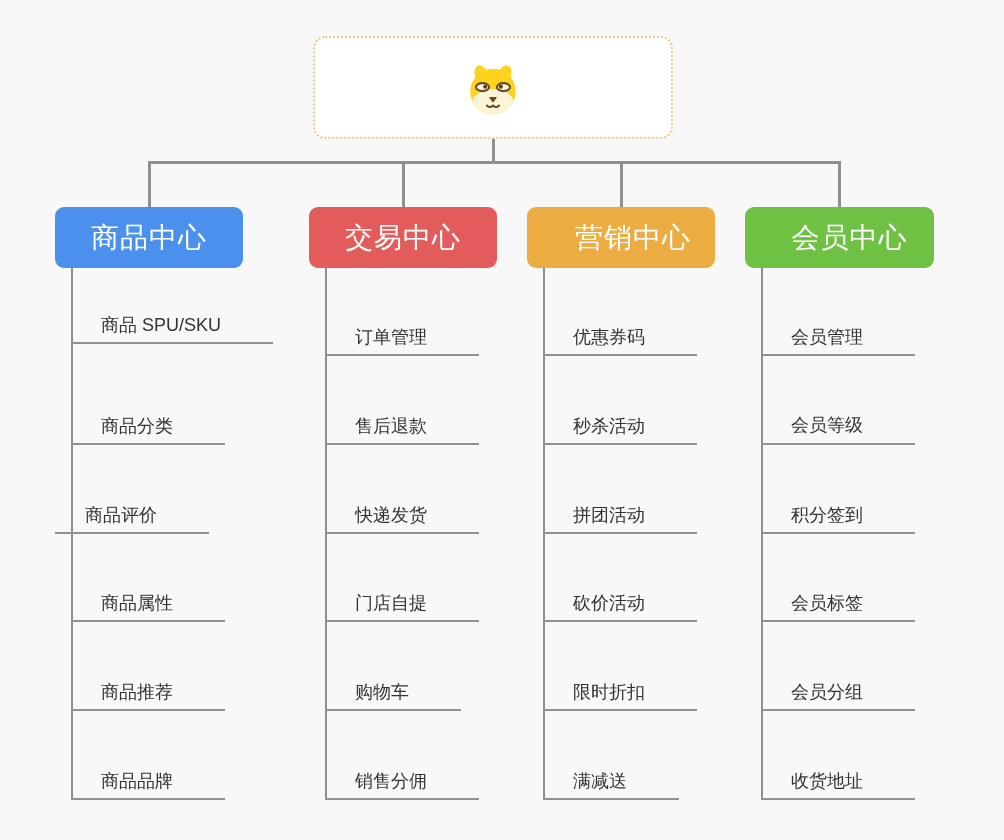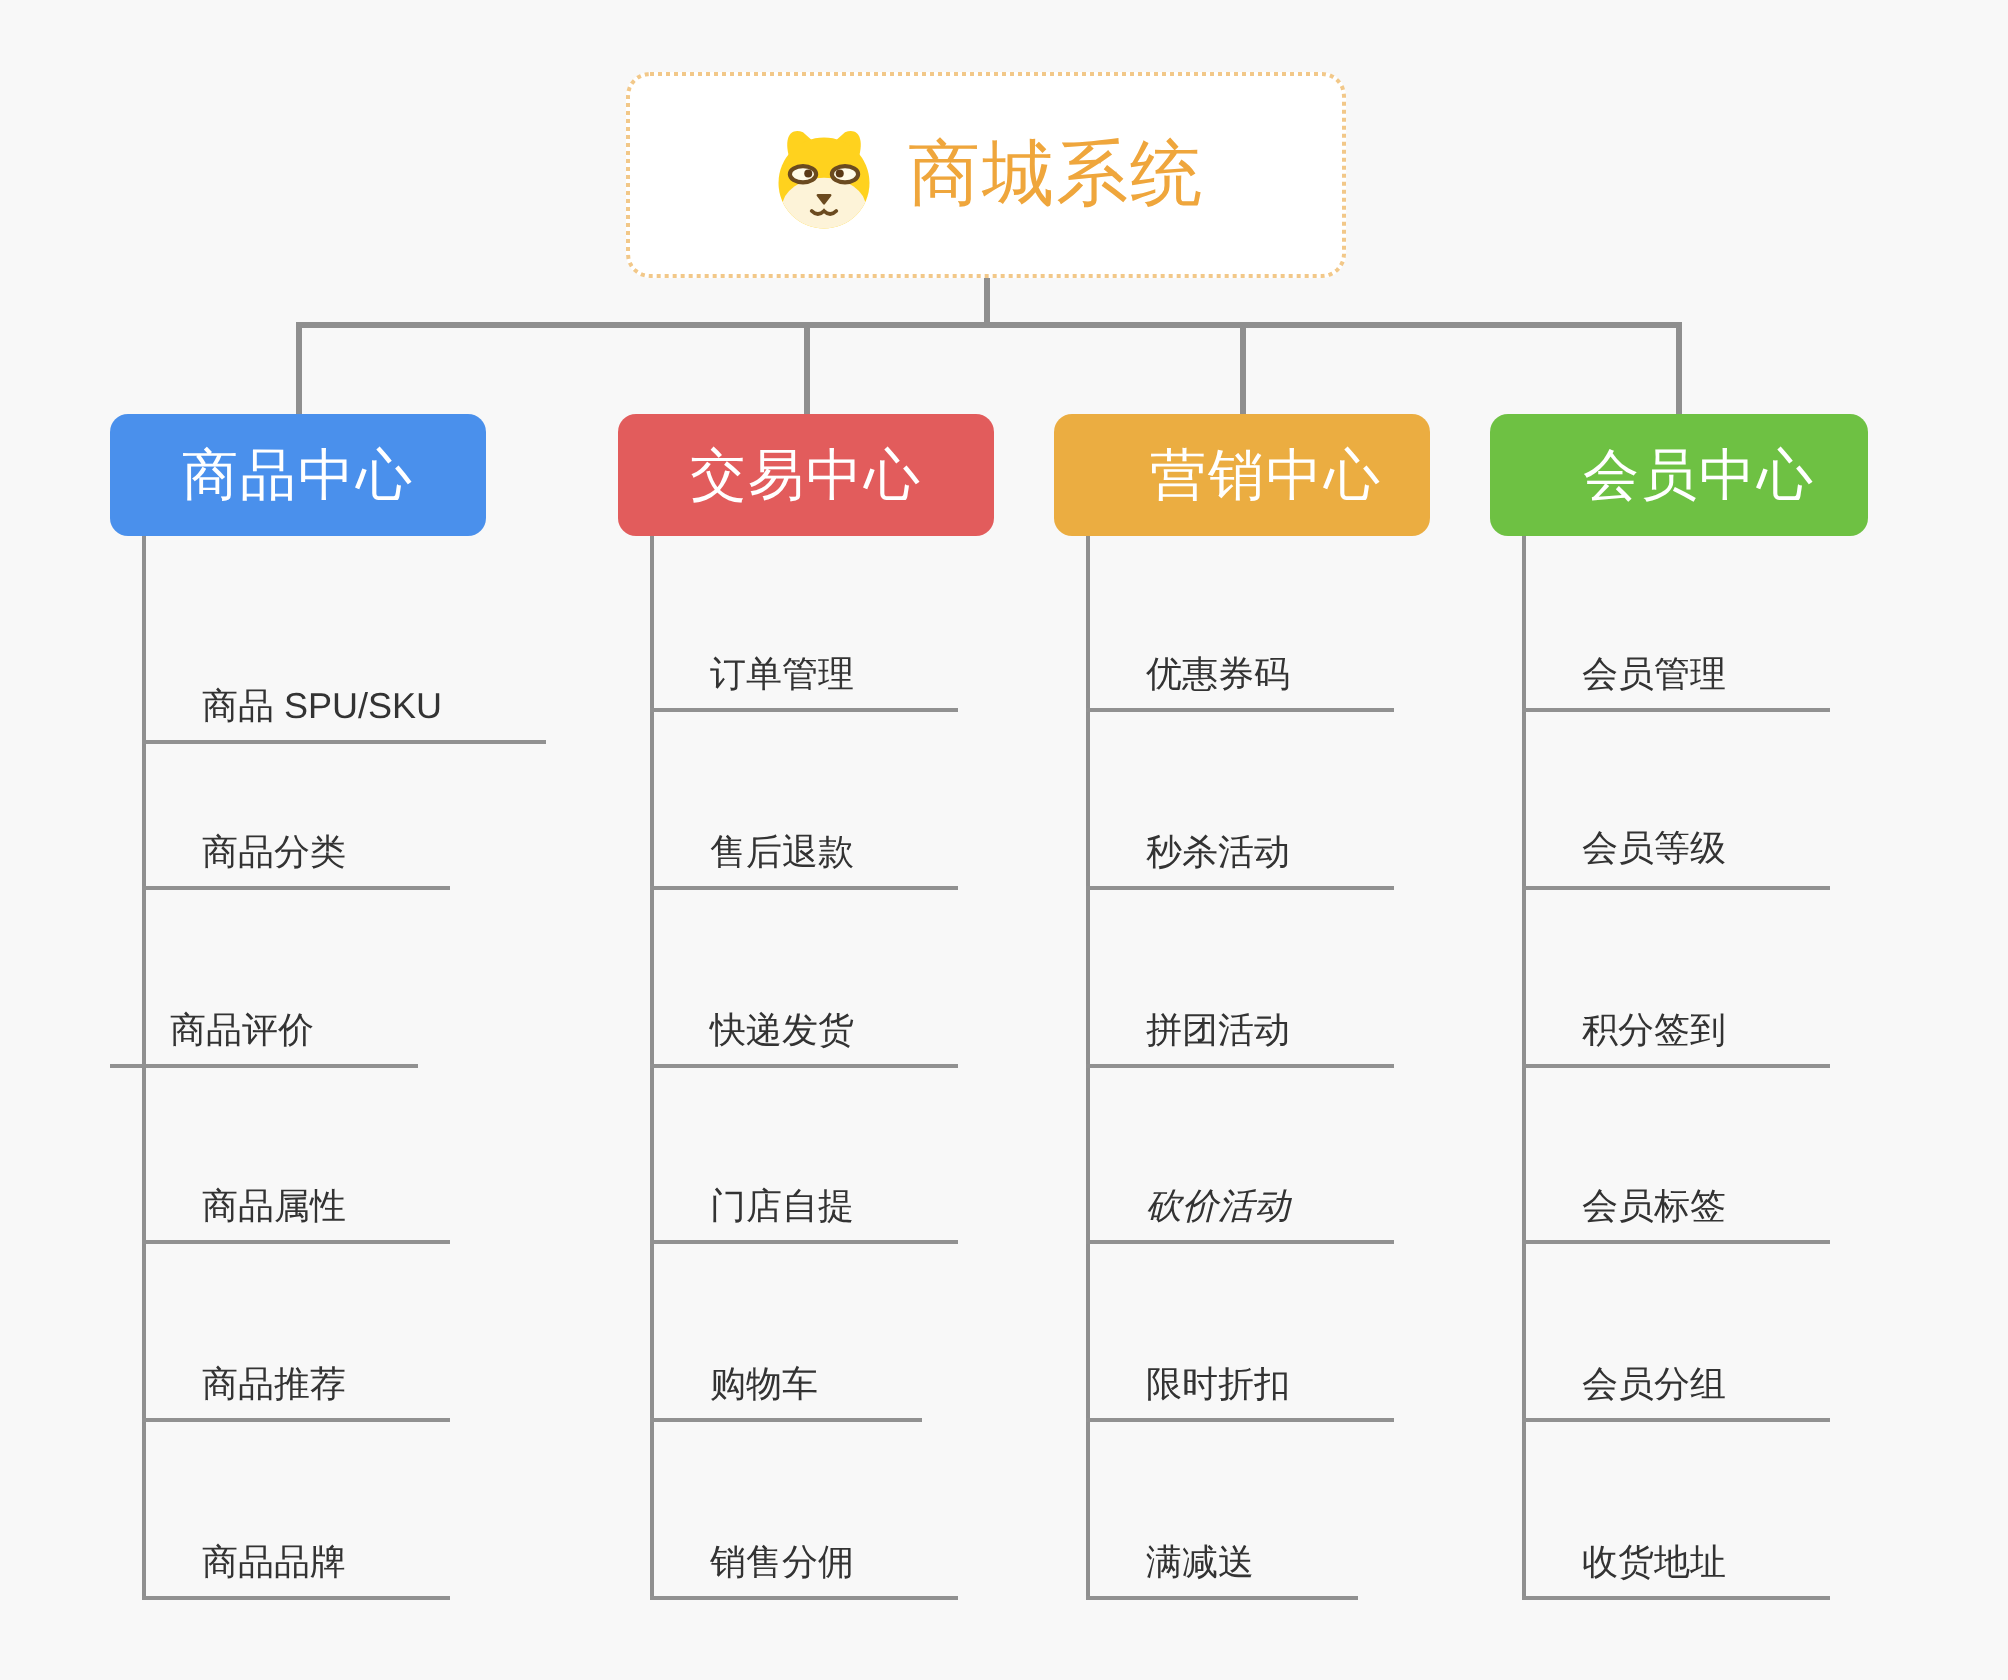--- a/index.html
+++ b/index.html
@@ -73,54 +73,53 @@
           <circle cx="32" cy="36" r="26"></circle>
         </clipPath>
       <ellipse cx="32" cy="50" rx="24" ry="17" fill="#fdf3d8" clip-path="url(#headclip)"></ellipse>
       <ellipse cx="20" cy="31" rx="7.5" ry="4.6" fill="#fffbe8" stroke="#6b4a1f" stroke-width="2.4"></ellipse>
       <ellipse cx="44" cy="31" rx="7.5" ry="4.6" fill="#fffbe8" stroke="#6b4a1f" stroke-width="2.4"></ellipse>
       <circle cx="23" cy="30.6" r="2.3" fill="#5b3a17"></circle>
       <circle cx="41" cy="30.6" r="2.3" fill="#5b3a17"></circle>
       <path d="M28.5 43 h7 l-3.5 4.6 Z" fill="#6b4a1f" stroke="#6b4a1f" stroke-width="1.5" stroke-linejoin="round"></path>
       <path d="M25 52 q3.5 3.5 7 0 q3.5 3.5 7 0" fill="none" stroke="#6b4a1f" stroke-width="2.2" stroke-linecap="round"></path>
     </svg>
-    <span class="root-title" style="color: rgb(239, 166, 60);">商城系统</span>
   </div>
 
   <div id="connectors">
       <div class="vline" style="left: 491.5px; top: 139px; width: 3px; height: 25px;"></div>
       <div class="hline" style="left: 149px; top: 161px; width: 690.5px; height: 3px;"></div>
       <div class="vline" style="left: 147.5px; top: 161px; width: 3px; height: 46px;"></div>
       <div class="vline" style="left: 401.5px; top: 161px; width: 3px; height: 46px;"></div>
       <div class="vline" style="left: 619.5px; top: 161px; width: 3px; height: 46px;"></div>
       <div class="vline" style="left: 838px; top: 161px; width: 3px; height: 46px;"></div>
     </div>
   <div id="branches">
       <div class="branch-header" style="left: 55px; top: 207px; width: 188px; height: 61px; background: rgb(74, 144, 236);">商品中心</div>
       <div class="spine" style="left: 71px; top: 268px; height: 532px;"></div>
-      <div class="child-node" style="left: 71px; top: 340px;">商品 SPU/SKU</div>
+      <div class="child-node" style="left: 71px; top: 312px;">商品 SPU/SKU</div>
       <div class="child-node" style="left: 71px; top: 413px;">商品分类</div>
       <div class="child-node" style="left: 55px; top: 502px;">商品评价</div>
       <div class="child-node" style="left: 71px; top: 590px;">商品属性</div>
       <div class="child-node" style="left: 71px; top: 679px;">商品推荐</div>
       <div class="child-node" style="left: 71px; top: 768px;">商品品牌</div>
       <div class="branch-header" style="left: 309px; top: 207px; width: 188px; height: 61px; background: rgb(226, 92, 92);">交易中心</div>
       <div class="spine" style="left: 325px; top: 268px; height: 532px;"></div>
       <div class="child-node" style="left: 325px; top: 324px;">订单管理</div>
       <div class="child-node" style="left: 325px; top: 413px;">售后退款</div>
       <div class="child-node" style="left: 325px; top: 502px;">快递发货</div>
       <div class="child-node" style="left: 325px; top: 590px;">门店自提</div>
       <div class="child-node" style="left: 325px; top: 679px;">购物车</div>
       <div class="child-node" style="left: 325px; top: 768px;">销售分佣</div>
       <div class="branch-header" style="left: 527px; top: 207px; width: 188px; height: 61px; background: rgb(235, 173, 65); padding-left: 24px;">营销中心</div>
       <div class="spine" style="left: 543px; top: 268px; height: 532px;"></div>
       <div class="child-node" style="left: 543px; top: 324px;">优惠券码</div>
       <div class="child-node" style="left: 543px; top: 413px;">秒杀活动</div>
       <div class="child-node" style="left: 543px; top: 502px;">拼团活动</div>
-      <div class="child-node" style="left: 543px; top: 590px; font-style: italic;">砍价活动</div>
+      <div class="child-node" style="left: 543px; top: 590px;">砍价活动</div>
       <div class="child-node" style="left: 543px; top: 679px;">限时折扣</div>
       <div class="child-node" style="left: 543px; top: 768px;">满减送</div>
       <div class="branch-header" style="left: 745px; top: 207px; width: 189px; height: 61px; background: rgb(110, 193, 67); padding-left: 20px;">会员中心</div>
       <div class="spine" style="left: 761px; top: 268px; height: 532px;"></div>
       <div class="child-node" style="left: 761px; top: 324px;">会员管理</div>
       <div class="child-node" style="left: 761px; top: 413px; font-family: Liberation Mono, monospace;">会员等级</div>
       <div class="child-node" style="left: 761px; top: 502px;">积分签到</div>
       <div class="child-node" style="left: 761px; top: 590px;">会员标签</div>
       <div class="child-node" style="left: 761px; top: 679px;">会员分组</div>
       <div class="child-node" style="left: 761px; top: 768px;">收货地址</div>

